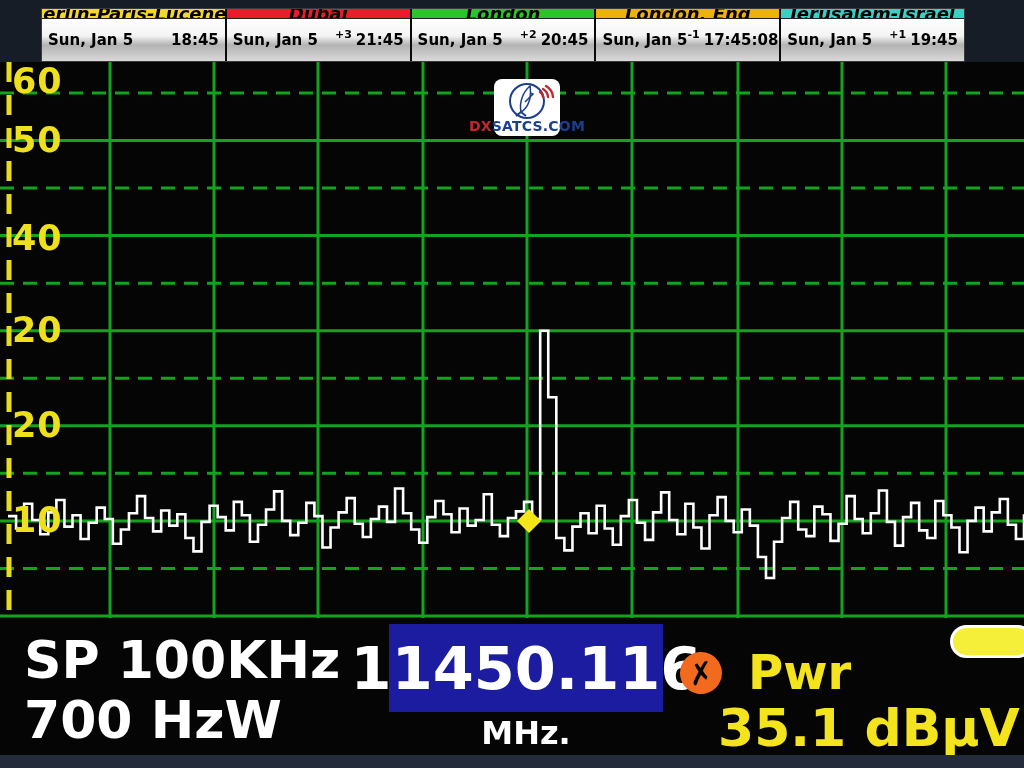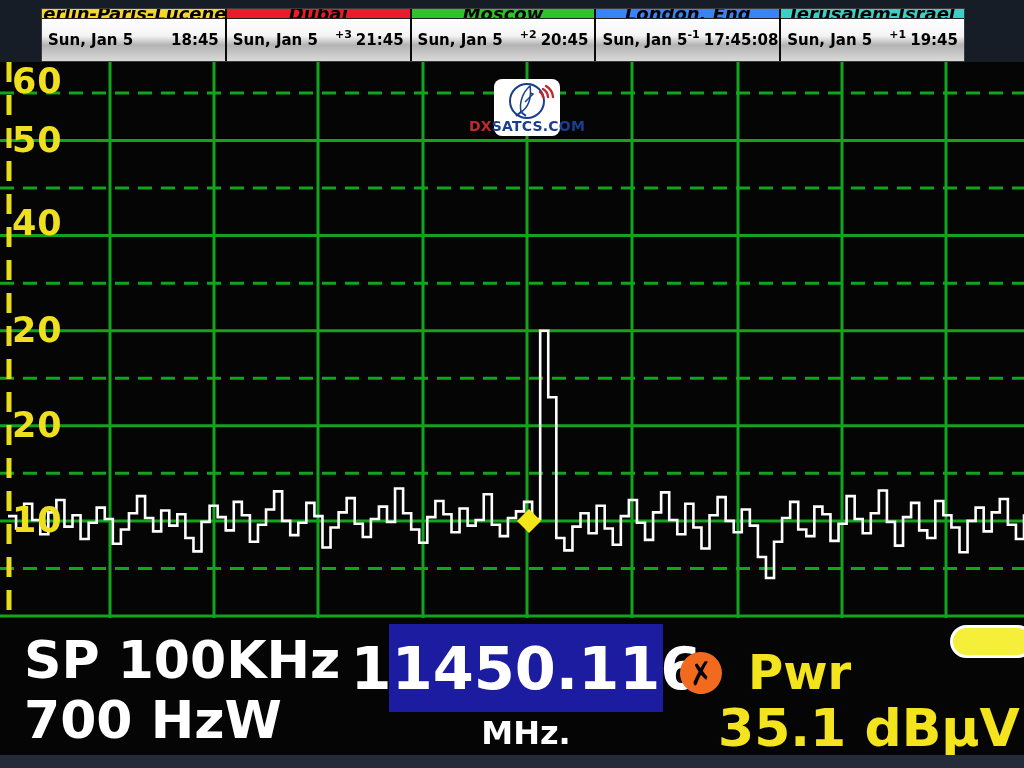--- a/index.html
+++ b/index.html
@@ -90,29 +90,29 @@
   </div>
   <div class="clock-cell">
     <div class="clock-head" style="background: rgb(234, 28, 44);">Dubai</div>
     <div class="clock-time-row">
       <span class="clock-date">Sun, Jan 5</span>
       <span class="clock-offset">+3</span>
       <span class="clock-time">21:45</span>
     </div>
   </div>
   <div class="clock-cell">
-    <div class="clock-head" style="background: rgb(45, 195, 45);">Moscow</div>
+    <div class="clock-head" style="background: rgb(45, 195, 45);">London</div>
     <div class="clock-time-row">
       <span class="clock-date">Sun, Jan 5</span>
       <span class="clock-offset">+2</span>
       <span class="clock-time">20:45</span>
     </div>
   </div>
   <div class="clock-cell">
-    <div class="clock-head" style="background: #3b82f6;">London, Eng</div>
+    <div class="clock-head" style="background: #eab308;">London, Eng</div>
     <div class="clock-time-row">
       <span class="clock-date">Sun, Jan 5</span>
       <span class="clock-offset">-1</span>
       <span class="clock-time">17:45:08</span>
     </div>
   </div>
   <div class="clock-cell">
     <div class="clock-head" style="background: rgb(62, 207, 196);">Jerusalem-Israel</div>
     <div class="clock-time-row">
       <span class="clock-date">Sun, Jan 5</span>
@@ -145,21 +145,21 @@
       <line x1="0" y1="221.15000000000003" x2="1024" y2="221.15000000000003" stroke="#12a41f" stroke-width="3" stroke-dasharray="14 9"></line>
       <line x1="0" y1="126.05000000000001" x2="1024" y2="126.05000000000001" stroke="#12a41f" stroke-width="3" stroke-dasharray="14 9"></line>
       <line x1="0" y1="30.950000000000045" x2="1024" y2="30.950000000000045" stroke="#12a41f" stroke-width="3" stroke-dasharray="14 9"></line>
       <line x1="9" y1="0" x2="9" y2="556" stroke="#e8dc1e" stroke-width="5" stroke-dasharray="20 13"></line>
       <polyline points="8,454.145 16.063492063492063,454.145 16.063492063492063,466.50800000000004 24.126984126984127,466.50800000000004 24.126984126984127,441.782 32.19047619047619,441.782 32.19047619047619,457.949 40.25396825396825,457.949 40.25396825396825,472.214 48.317460317460316,472.214 48.317460317460316,450.341 56.38095238095238,450.341 56.38095238095238,437.978 64.44444444444444,437.978 64.44444444444444,464.606 72.5079365079365,464.606 72.5079365079365,453.194 80.57142857142857,453.194 80.57142857142857,476.969 88.63492063492063,476.969 88.63492063492063,460.802 96.6984126984127,460.802 96.6984126984127,445.586 104.76190476190476,445.586 104.76190476190476,456.998 112.82539682539682,456.998 112.82539682539682,481.724 120.88888888888889,481.724 120.88888888888889,467.459 128.95238095238096,467.459 128.95238095238096,451.29200000000003 137.015873015873,451.29200000000003 137.015873015873,434.174 145.0793650793651,434.174 145.0793650793651,456.047 153.14285714285714,456.047 153.14285714285714,469.361 161.20634920634922,469.361 161.20634920634922,448.439 169.26984126984127,448.439 169.26984126984127,463.655 177.33333333333334,463.655 177.33333333333334,452.243 185.3968253968254,452.243 185.3968253968254,476.01800000000003 193.46031746031747,476.01800000000003 193.46031746031747,489.332 201.52380952380952,489.332 201.52380952380952,459.851 209.5873015873016,459.851 209.5873015873016,443.684 217.65079365079364,443.684 217.65079365079364,455.096 225.71428571428572,455.096 225.71428571428572,468.40999999999997 233.77777777777777,468.40999999999997 233.77777777777777,439.88 241.84126984126985,439.88 241.84126984126985,453.194 249.9047619047619,453.194 249.9047619047619,479.822 257.968253968254,479.822 257.968253968254,462.704 266.031746031746,462.704 266.031746031746,447.488 274.0952380952381,447.488 274.0952380952381,429.419 282.1587301587302,429.419 282.1587301587302,458.9 290.22222222222223,458.9 290.22222222222223,473.165 298.2857142857143,473.165 298.2857142857143,460.802 306.3492063492063,460.802 306.3492063492063,440.831 314.41269841269843,440.831 314.41269841269843,454.145 322.4761904761905,454.145 322.4761904761905,485.528 330.53968253968253,485.528 330.53968253968253,465.557 338.6031746031746,465.557 338.6031746031746,450.341 346.6666666666667,450.341 346.6666666666667,436.076 354.73015873015873,436.076 354.73015873015873,461.75300000000004 362.7936507936508,461.75300000000004 362.7936507936508,475.067 370.85714285714283,475.067 370.85714285714283,456.998 378.92063492063494,456.998 378.92063492063494,444.635 386.984126984127,444.635 386.984126984127,459.851 395.04761904761904,459.851 395.04761904761904,426.56600000000003 403.1111111111111,426.56600000000003 403.1111111111111,451.29200000000003 411.1746031746032,451.29200000000003 411.1746031746032,467.459 419.23809523809524,467.459 419.23809523809524,480.773 427.3015873015873,480.773 427.3015873015873,455.096 435.36507936507934,455.096 435.36507936507934,438.929 443.42857142857144,438.929 443.42857142857144,452.243 451.4920634920635,452.243 451.4920634920635,470.312 459.55555555555554,470.312 459.55555555555554,446.537 467.6190476190476,446.537 467.6190476190476,463.655 475.6825396825397,463.655 475.6825396825397,457.949 483.74603174603175,457.949 483.74603174603175,432.272 491.8095238095238,432.272 491.8095238095238,462.704 499.87301587301585,462.704 499.87301587301585,474.116 507.93650793650795,474.116 507.93650793650795,456.047 516,456.047 516,449.39 524.063492063492,449.39 524.063492063492,439.88 532.1269841269841,439.88 532.1269841269841,456.998 540.1904761904761,456.998 540.1904761904761,268.7 548.2539682539683,268.7 548.2539682539683,335.27 556.3174603174604,335.27 556.3174603174604,476.01800000000003 564.3809523809524,476.01800000000003 564.3809523809524,488.381 572.4444444444445,488.381 572.4444444444445,464.606 580.5079365079365,464.606 580.5079365079365,451.29200000000003 588.5714285714286,451.29200000000003 588.5714285714286,471.26300000000003 596.6349206349206,471.26300000000003 596.6349206349206,443.684 604.6984126984127,443.684 604.6984126984127,466.50800000000004 612.7619047619048,466.50800000000004 612.7619047619048,482.675 620.8253968253969,482.675 620.8253968253969,454.145 628.8888888888889,454.145 628.8888888888889,437.978 636.952380952381,437.978 636.952380952381,460.802 645.015873015873,460.802 645.015873015873,477.92 653.0793650793651,477.92 653.0793650793651,450.341 661.1428571428571,450.341 661.1428571428571,430.37 669.2063492063492,430.37 669.2063492063492,457.949 677.2698412698413,457.949 677.2698412698413,472.214 685.3333333333334,472.214 685.3333333333334,441.782 693.3968253968254,441.782 693.3968253968254,465.557 701.4603174603175,465.557 701.4603174603175,486.479 709.5238095238095,486.479 709.5238095238095,453.194 717.5873015873016,453.194 717.5873015873016,435.125 725.6507936507936,435.125 725.6507936507936,458.9 733.7142857142857,458.9 733.7142857142857,470.312 741.7777777777778,470.312 741.7777777777778,447.488 749.8412698412699,447.488 749.8412698412699,463.655 757.9047619047619,463.655 757.9047619047619,495.038 765.968253968254,495.038 765.968253968254,515.96 774.031746031746,515.96 774.031746031746,479.822 782.0952380952381,479.822 782.0952380952381,456.047 790.1587301587301,456.047 790.1587301587301,439.88 798.2222222222222,439.88 798.2222222222222,467.459 806.2857142857143,467.459 806.2857142857143,474.116 814.3492063492064,474.116 814.3492063492064,444.635 822.4126984126984,444.635 822.4126984126984,452.243 830.4761904761905,452.243 830.4761904761905,478.871 838.5396825396825,478.871 838.5396825396825,461.75300000000004 846.6031746031746,461.75300000000004 846.6031746031746,434.174 854.6666666666666,434.174 854.6666666666666,456.998 862.7301587301587,456.998 862.7301587301587,471.26300000000003 870.7936507936508,471.26300000000003 870.7936507936508,451.29200000000003 878.8571428571429,451.29200000000003 878.8571428571429,428.468 886.9206349206349,428.468 886.9206349206349,459.851 894.984126984127,459.851 894.984126984127,483.626 903.047619047619,483.626 903.047619047619,455.096 911.1111111111111,455.096 911.1111111111111,440.831 919.1746031746031,440.831 919.1746031746031,468.40999999999997 927.2380952380952,468.40999999999997 927.2380952380952,476.01800000000003 935.3015873015873,476.01800000000003 935.3015873015873,438.929 943.3650793650794,438.929 943.3650793650794,453.194 951.4285714285714,453.194 951.4285714285714,465.557 959.4920634920635,465.557 959.4920634920635,490.283 967.5555555555555,490.283 967.5555555555555,458.9 975.6190476190476,458.9 975.6190476190476,445.586 983.6825396825396,445.586 983.6825396825396,469.361 991.7460317460317,469.361 991.7460317460317,450.341 999.8095238095239,450.341 999.8095238095239,437.027 1007.8730158730159,437.027 1007.8730158730159,462.704 1015.936507936508,462.704 1015.936507936508,476.969 1024,476.969 1024,452.243" fill="none" stroke="#ffffff" stroke-width="2.6"></polyline>
       <polygon points="529,446.9 541,458.9 529,470.9 517,458.9" fill="#f5e619"></polygon>
     </svg>
   <div id="y-labels">
       <div class="y-tick-label" style="top: 2px;">60</div>
       <div class="y-tick-label" style="top: 60.5px;">50</div>
-      <div class="y-tick-label" style="top: 144px;">40</div>
+      <div class="y-tick-label" style="top: 159px;">40</div>
       <div class="y-tick-label" style="top: 250.7px;">20</div>
       <div class="y-tick-label" style="top: 345.8px;">20</div>
       <div class="y-tick-label" style="top: 440.9px;">10</div>
     </div>
 </div>
 
 <div id="logo">
   <svg width="60" height="42" viewBox="0 0 60 42">
     <circle cx="30" cy="21" r="17" fill="#ffffff" stroke="#1b3e8f" stroke-width="2"></circle>
     <path d="M24 32 L33 6" stroke="#1b3e8f" stroke-width="2" fill="none"></path>

